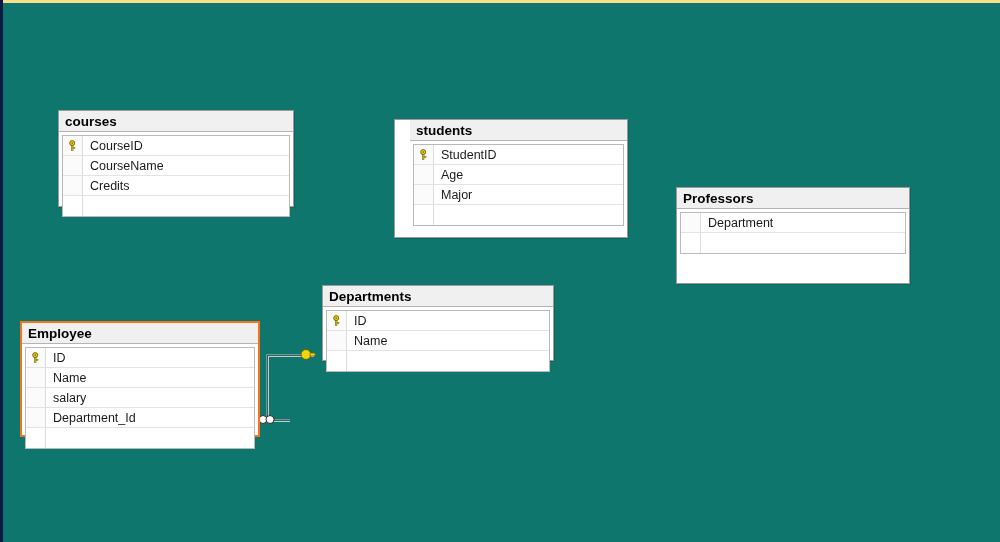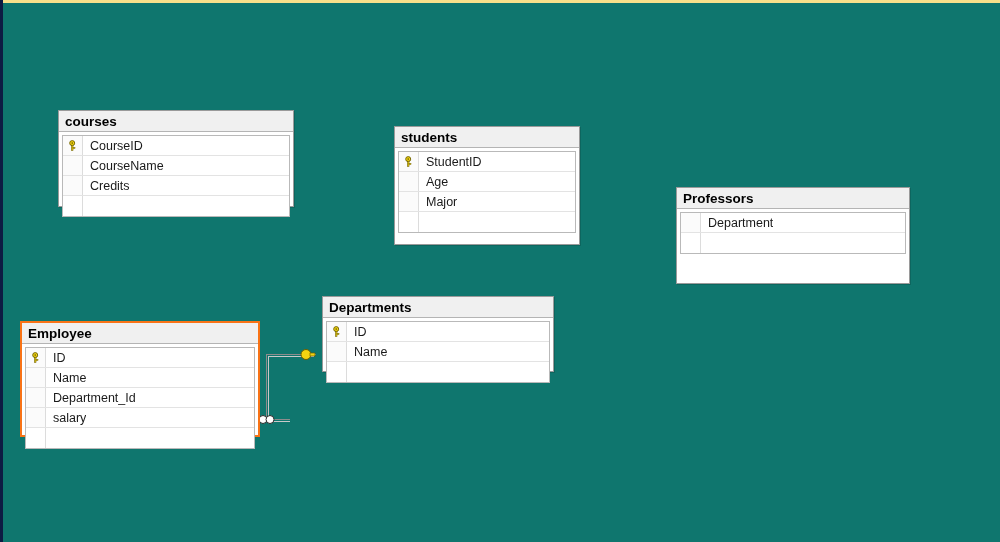--- a/index.html
+++ b/index.html
@@ -179,21 +179,21 @@
           <div class="field-row">
             <div class="field-gutter"></div>
             <div class="field-name">Credits</div>
           </div>
           <div class="field-row blank">
             <div class="field-gutter"></div>
             <div class="field-name"></div>
           </div>
         </div>
       </div>
-      <div class="entity" style="left: 394px; top: 126px; width: 186px; height: 119px;">
+      <div class="entity" style="left: 394px; top: 119px; width: 234px; height: 119px; padding-left: 15px;">
         <div class="entity-title">students</div>
         <div class="entity-grid">
           <div class="field-row">
             <div class="field-gutter">
               <svg class="key-icon" viewBox="0 0 11 11">
                 <circle cx="5.2" cy="3.1" r="2.5" fill="#f2d411" stroke="#6b5d00" stroke-width="0.9"></circle>
                 <circle cx="5.2" cy="3.1" r="0.8" fill="#6b5d00"></circle>
                 <rect x="4.5" y="5.2" width="1.5" height="5.2" fill="#f2d411" stroke="#6b5d00" stroke-width="0.6"></rect>
                 <rect x="6" y="7.4" width="2" height="1.2" fill="#f2d411" stroke="#6b5d00" stroke-width="0.5"></rect>
               </svg>
@@ -220,21 +220,21 @@
           <div class="field-row">
             <div class="field-gutter"></div>
             <div class="field-name">Department</div>
           </div>
           <div class="field-row blank">
             <div class="field-gutter"></div>
             <div class="field-name"></div>
           </div>
         </div>
       </div>
-      <div class="entity" style="left: 322px; top: 296px; width: 232px; height: 76px;">
+      <div class="entity" style="left: 322px; top: 285px; width: 232px; height: 76px;">
         <div class="entity-title">Departments</div>
         <div class="entity-grid">
           <div class="field-row">
             <div class="field-gutter">
               <svg class="key-icon" viewBox="0 0 11 11">
                 <circle cx="5.2" cy="3.1" r="2.5" fill="#f2d411" stroke="#6b5d00" stroke-width="0.9"></circle>
                 <circle cx="5.2" cy="3.1" r="0.8" fill="#6b5d00"></circle>
                 <rect x="4.5" y="5.2" width="1.5" height="5.2" fill="#f2d411" stroke="#6b5d00" stroke-width="0.6"></rect>
                 <rect x="6" y="7.4" width="2" height="1.2" fill="#f2d411" stroke="#6b5d00" stroke-width="0.5"></rect>
               </svg>
@@ -264,26 +264,26 @@
               </svg>
             </div>
             <div class="field-name">ID</div>
           </div>
           <div class="field-row">
             <div class="field-gutter"></div>
             <div class="field-name">Name</div>
           </div>
           <div class="field-row">
             <div class="field-gutter"></div>
+            <div class="field-name">salary</div>
+          </div>
+          <div class="field-row">
+            <div class="field-gutter"></div>
             <div class="field-name">Department_Id</div>
           </div>
-          <div class="field-row">
-            <div class="field-gutter"></div>
-            <div class="field-name">salary</div>
-          </div>
           <div class="field-row blank">
             <div class="field-gutter"></div>
             <div class="field-name"></div>
           </div>
         </div>
       </div>
     </div>
 
 </div>
 

